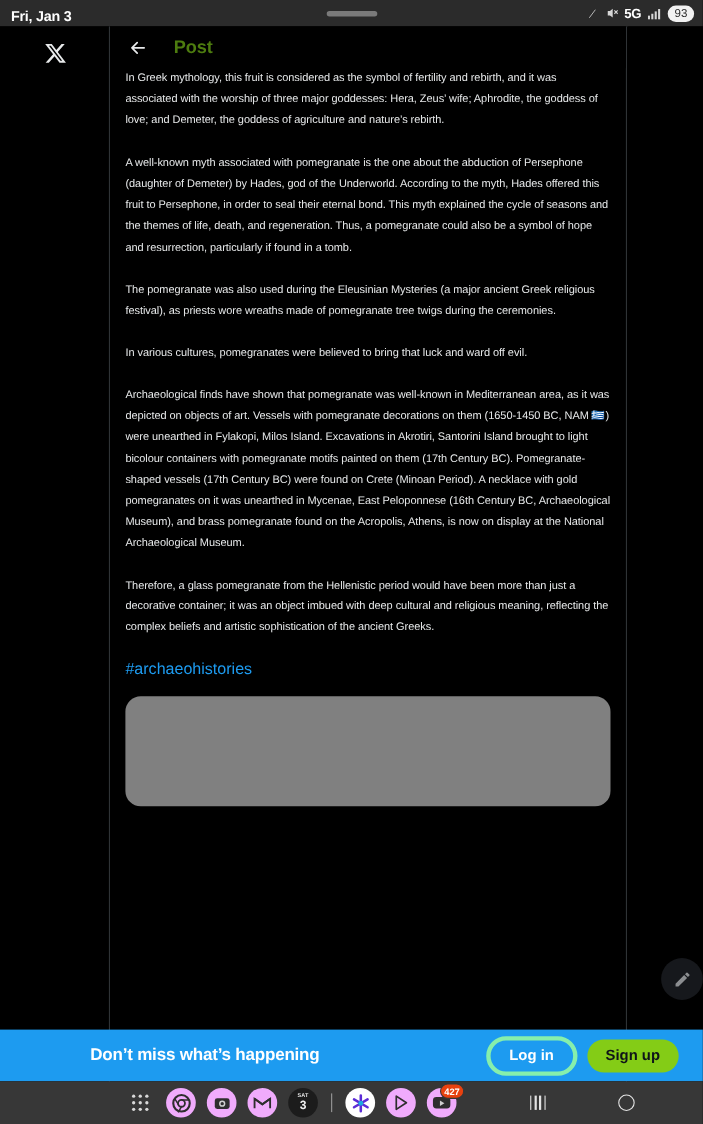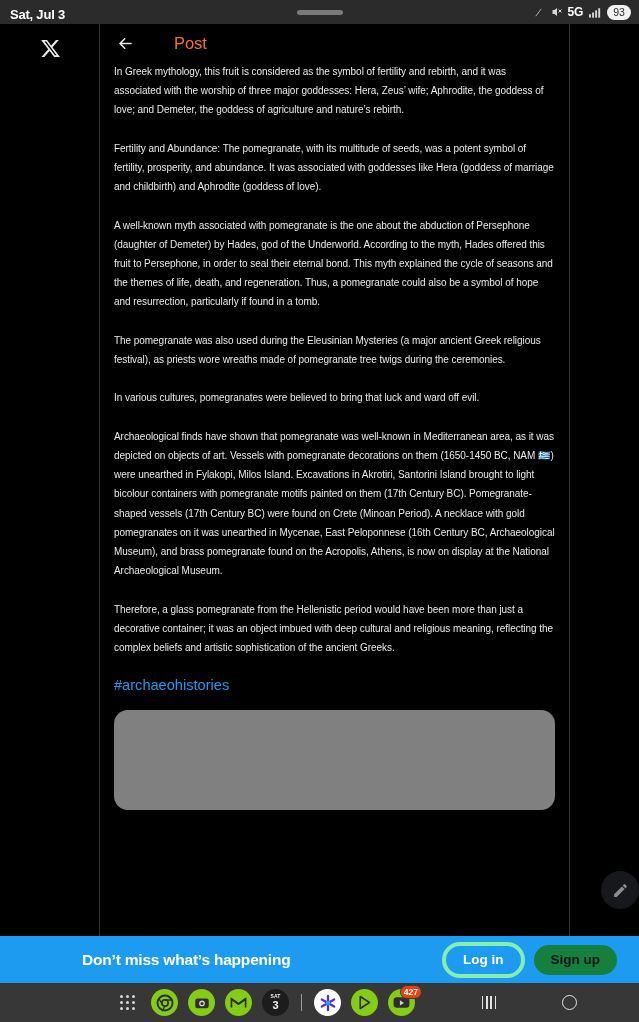--- a/index.html
+++ b/index.html
@@ -48,21 +48,21 @@
     position: absolute; top: 24px; left: 100px; width: 470px; bottom: 0;
     background: #000; border-right: 1px solid #2f3336; overflow: hidden;
   }
   .topbar {
     height: 38px; display: flex; align-items: center; gap: 22px;
     padding-left: 14px; background: #000;
   }
   .back-btn { width: 22px; height: 22px; display: flex; align-items: center; justify-content: center;
     cursor: pointer; }
   .back-btn svg { width: 19px; height: 19px; stroke: #e7e9ea; fill: none; stroke-width: 2; }
-  .topbar-title { color: #f97316; font-size: 16.5px; font-weight: 400; letter-spacing: -0.1px; margin-left: 16px; }
+  .topbar-title { color: #4d7c0f; font-size: 16.5px; font-weight: 700; letter-spacing: -0.1px; }
 
   .post-body { padding: 0 14px 0 14px; }
   .para {
     color: #e7e9ea; font-size: 10px; line-height: 19.2px;
     letter-spacing: -0.05px; margin-bottom: 19.2px; word-wrap: break-word;
   }
   .hashtag { color: #1d9bf0; font-size: 14.6px; line-height: 19.2px; display: block; margin-bottom: 14px; }
 
   .media-placeholder {
     width: 441px; height: 100px; background: #808080; border-radius: 14px;
@@ -87,33 +87,33 @@
   .banner-text { flex: 1; }
   .banner-title { color: #fff; font-size: 15.5px; font-weight: 700; letter-spacing: -0.2px; line-height: 19px; }
   .banner-sub { color: #fff; font-size: 11.5px; line-height: 15px; margin-top: 1px; }
   .banner-actions { display: flex; align-items: center; gap: 9px; }
   .btn-login {
     border: 4px solid #86efac; color: #fff; background: transparent;
     border-radius: 999px; font-size: 13.5px; font-weight: 700; padding: 6px 17px;
     font-family: "Liberation Sans", sans-serif; cursor: pointer; line-height: 16px;
   }
   .btn-signup {
-    border: none; color: #0f1419; background: #15803d;
+    border: none; color: #0f1419; background: #84cc16;
     border-radius: 999px; font-size: 13.5px; font-weight: 700; padding: 7px 17px;
     font-family: "Liberation Sans", sans-serif; cursor: pointer; line-height: 16px;
   }
 
   
   .navbar {
     position: absolute; left: 0; bottom: 0; width: 639px; height: 39px;
     background: #373737; display: flex; align-items: center;
   }
   .dock { display: flex; align-items: center; gap: 10px; margin-left: 114px; }
   .dock-ico { position: relative; width: 27px; height: 27px; border-radius: 50%;
-    background: #84cc16; display: flex; align-items: center; justify-content: center; }
+    background: #f0abfc; display: flex; align-items: center; justify-content: center; }
   .dock-ico.plain { background: transparent; }
   .dock-ico.white { background: #ffffff; }
   .grid-dots { display: grid; grid-template-columns: repeat(3, 3px); gap: 3px; }
   .grid-dots i { width: 3px; height: 3px; background: #d8d8d8; border-radius: 50%; display: block; }
   .dock-sep { width: 1px; height: 17px; background: #9a9a9a; margin: 0 2px; }
   .badge {
     position: absolute; top: -4px; right: -7px; background: #e8410f; color: #fff;
     font-size: 8.5px; font-weight: 700; border-radius: 8px; padding: 1px 3px;
     min-width: 17px; text-align: center; line-height: 10px; border: 1px solid #373737;
   }
@@ -125,21 +125,21 @@
   .cal-top { position:absolute; top:4px; left:50%; transform:translateX(-50%); font-size:5px; color:#e9e9e9; font-weight:700; letter-spacing:.2px;}
 </style>
 </head>
 <body>
 
 <div id="app">
 
   <div class="statusbar">
     <div class="sb-left">
       <span class="sb-time">6:46</span>
-      <span class="sb-date">Sat, Jul 3</span>
+      <span class="sb-date">Fri, Jan 3</span>
       <span class="sb-icons">
         <span class="sb-ico">
           <svg width="11" height="11" viewBox="0 0 24 24" fill="none" stroke="#e6e6e6" stroke-width="2">
             <path d="M3 8V4h4M21 8V4h-4M3 16v4h4M21 16v4h-4"></path>
             <rect x="8" y="8" width="8" height="8" rx="1.5"></rect>
           </svg>
         </span>
         <span class="sb-ico">
           <svg width="11" height="11" viewBox="0 0 24 24" stroke="#e6e6e6" stroke-width="1.8">
             <path d="M12 2v20M3 7l18 10M21 7L3 17"></path>
@@ -198,21 +198,20 @@
       <div class="back-btn">
         <svg viewBox="0 0 24 24" stroke-linecap="round" stroke-linejoin="round">
           <path d="M19 12H5M11 18l-6-6 6-6"></path>
         </svg>
       </div>
       <div class="topbar-title">Post</div>
     </div>
 
     <div class="post-body">
       <p class="para">In Greek mythology, this fruit is considered as the symbol of fertility and rebirth, and it was associated with the worship of three major goddesses: Hera, Zeus’ wife; Aphrodite, the goddess of love; and Demeter, the goddess of agriculture and nature’s rebirth.</p>
-      <p class="para">Fertility and Abundance: The pomegranate, with its multitude of seeds, was a potent symbol of fertility, prosperity, and abundance. It was associated with goddesses like Hera (goddess of marriage and childbirth) and Aphrodite (goddess of love).</p>
       <p class="para">A well-known myth associated with pomegranate is the one about the abduction of Persephone (daughter of Demeter) by Hades, god of the Underworld. According to the myth, Hades offered this fruit to Persephone, in order to seal their eternal bond. This myth explained the cycle of seasons and the themes of life, death, and regeneration. Thus, a pomegranate could also be a symbol of hope and resurrection, particularly if found in a tomb.</p>
       <p class="para">The pomegranate was also used during the Eleusinian Mysteries (a major ancient Greek religious festival), as priests wore wreaths made of pomegranate tree twigs during the ceremonies.</p>
       <p class="para">In various cultures, pomegranates were believed to bring that luck and ward off evil.</p>
       <p class="para">Archaeological finds have shown that pomegranate was well-known in Mediterranean area, as it was depicted on objects of art. Vessels with pomegranate decorations on them (1650-1450 BC, NAM 🇬🇷) were unearthed in Fylakopi, Milos Island. Excavations in Akrotiri, Santorini Island brought to light bicolour containers with pomegranate motifs painted on them (17th Century BC). Pomegranate-shaped vessels (17th Century BC) were found on Crete (Minoan Period). A necklace with gold pomegranates on it was unearthed in Mycenae, East Peloponnese (16th Century BC, Archaeological Museum), and brass pomegranate found on the Acropolis, Athens, is now on display at the National Archaeological Museum.</p>
       <p class="para">Therefore, a glass pomegranate from the Hellenistic period would have been more than just a decorative container; it was an object imbued with deep cultural and religious meaning, reflecting the complex beliefs and artistic sophistication of the ancient Greeks.</p>
       <a class="hashtag">#archaeohistories</a>
       <div class="media-placeholder"></div>
     </div>
   </div>
 

